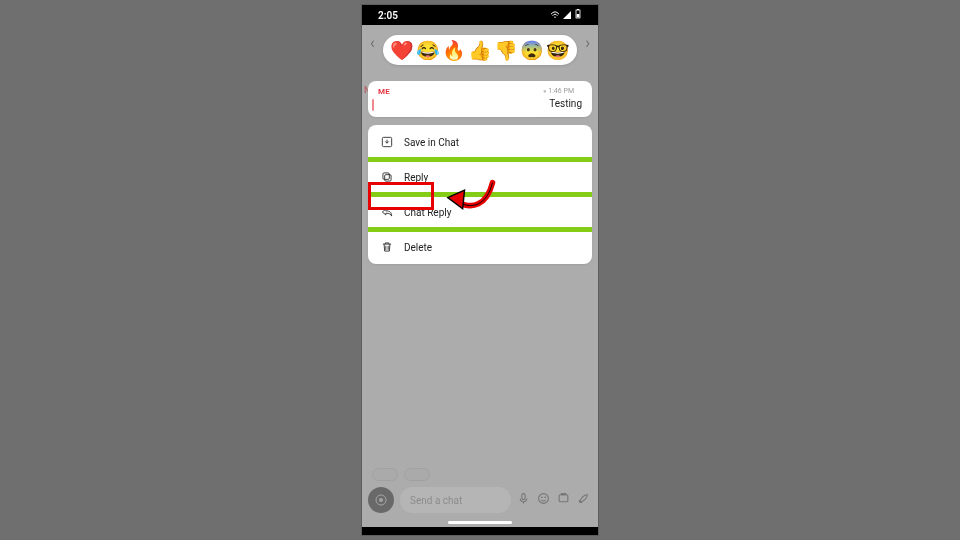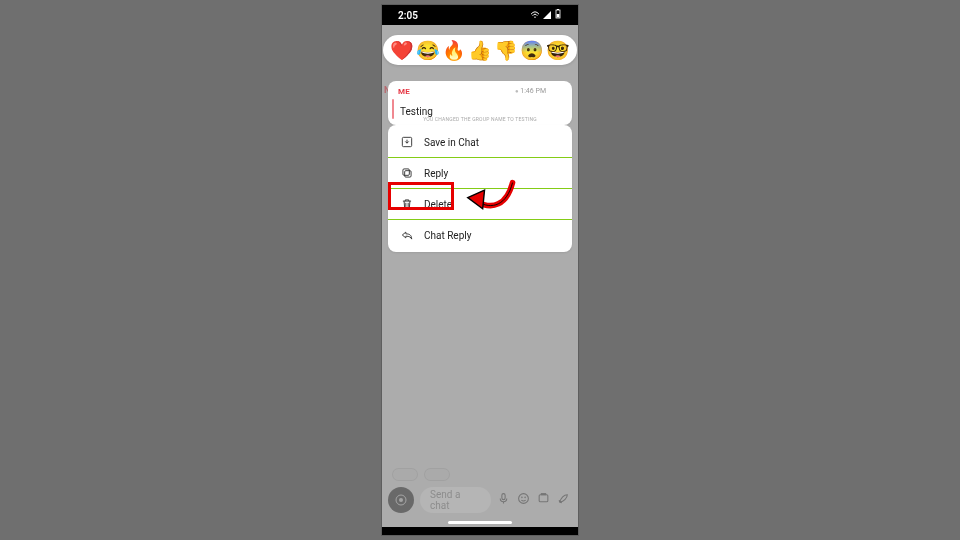--- a/index.html
+++ b/index.html
@@ -6,21 +6,21 @@
   html, body { width: 960px; height: 540px; }
   body {
     background: #6f6f6f;
     font-family: -apple-system, BlinkMacSystemFont, "Segoe UI", Roboto, Arial, sans-serif;
     display: flex;
     align-items: center;
     justify-content: center;
     overflow: hidden;
   }
   .phone {
-    width: 196px;
+    width: 236px;
     height: 530px;
     background: #d0d0d0;
     position: relative;
     overflow: hidden;
     border-radius: 0;
     box-shadow: 0 0 0 1px rgba(0,0,0,0.15);
   }
   .letterbox-top, .letterbox-bottom {
     position: absolute;
     left: 0; right: 0;
@@ -104,34 +104,35 @@
     opacity: 0.6;
   }
   .msg-sender {
     font-size: 8px;
     color: #e63946;
     font-weight: 700;
     letter-spacing: 0.3px;
   }
   .msg-time {
     position: absolute;
-    right: 26px; top: 6px;
+    right: 18px; top: 6px;
     font-size: 7px;
     color: #999;
   }
   .msg-time::before {
     content: "● ";
     font-size: 6px;
     color: #bbb;
   }
   .msg-text {
     font-size: 10px;
     color: #222;
-    margin-top: 10px;
+    margin-top: 2px;
     margin-left: 2px;
+    text-align: right;
   }
   .menu {
     position: absolute;
     top: 100px;
     left: 6px; right: 6px;
     background: #fff;
     border-radius: 8px;
     padding: 2px 0;
     z-index: 5;
     box-shadow: 0 1px 2px rgba(0,0,0,0.08);
@@ -146,21 +147,21 @@
     letter-spacing: 0.2px;
   }
   .menu-item {
     display: flex;
     align-items: center;
     gap: 10px;
     padding: 8px 12px;
     font-size: 10px;
     color: #222;
     cursor: pointer;
-    border-bottom: 1px solid #84cc16;
+    border-bottom: 5px solid #84cc16;
     position: relative;
   }
   .menu-item:last-child { border-bottom: none; }
   .menu-icon {
     width: 14px; height: 14px;
     display: flex; align-items: center; justify-content: center;
     color: #333;
   }
   .menu-icon svg { width: 14px; height: 14px; stroke: #333; fill: none; stroke-width: 1.6; }
   .highlight-box {
@@ -328,33 +329,33 @@
               <rect x="8" y="8" width="11" height="11" rx="2"></rect>
               <rect x="5" y="5" width="11" height="11" rx="2"></rect>
             </svg>
         </span>
         <span>Reply</span>
       </div>
 
       <div class="menu-item">
         <span class="menu-icon">
           <svg viewBox="0 0 24 24">
-              <path d="M5 7 h14 M9 7 V5 h6 v2 M7 7 l1 12 h8 l1 -12 M10 10 v7 M14 10 v7"></path>
-            </svg>
-        </span>
-        <span>Delete</span>
+              <path d="M10 7 L4 12 L10 17 V14 C16 14 19 16 20 19 C20 12 16 10 10 10 Z"></path>
+            </svg>
+        </span>
+        <span>Chat Reply</span>
       </div>
 
       <div class="menu-item">
         <span class="menu-icon">
           <svg viewBox="0 0 24 24">
-              <path d="M10 7 L4 12 L10 17 V14 C16 14 19 16 20 19 C20 12 16 10 10 10 Z"></path>
-            </svg>
-        </span>
-        <span>Chat Reply</span>
+              <path d="M5 7 h14 M9 7 V5 h6 v2 M7 7 l1 12 h8 l1 -12 M10 10 v7 M14 10 v7"></path>
+            </svg>
+        </span>
+        <span>Delete</span>
       </div>
 
     </div>
 
     <div class="highlight-box"></div>
     <div class="arrow-annot">
       <svg viewBox="0 0 60 45" width="56" height="42">
         <path d="M52 6 C 46 30, 30 36, 14 26" fill="none" stroke="#000" stroke-width="2"></path>
         <path d="M52 6 C 46 30, 30 36, 14 26" fill="none" stroke="#e60000" stroke-width="6" stroke-linecap="round"></path>
         <path d="M52 6 C 46 30, 30 36, 14 26" fill="none" stroke="#000" stroke-width="1"></path>

